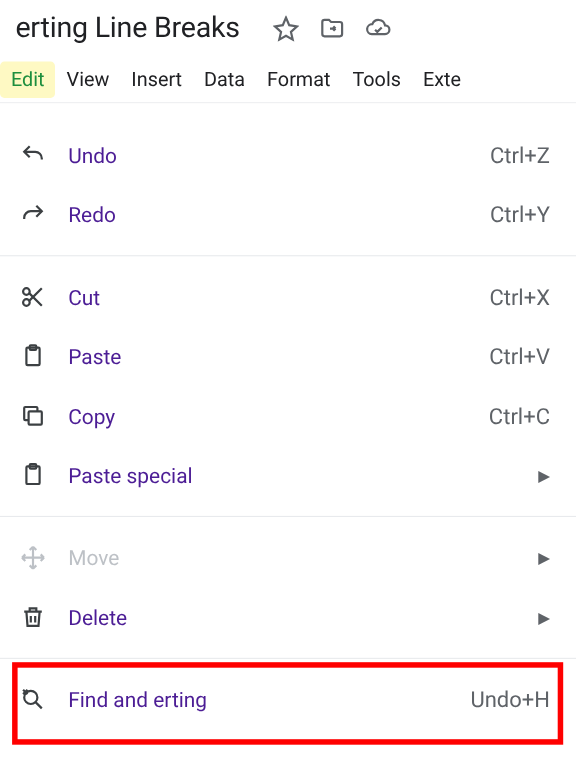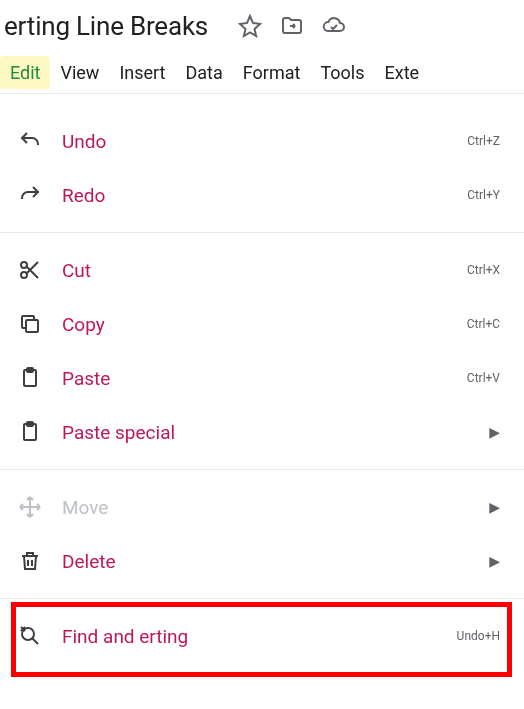--- a/index.html
+++ b/index.html
@@ -1,28 +1,28 @@
 <!DOCTYPE html>
 <html><head>
   <meta charset="utf-8">
   <style>
     * { margin: 0; padding: 0; box-sizing: border-box; }
     body { font-family: "Google Sans", Roboto, Arial, sans-serif; background: #fff; width: 524px; height: 709px; overflow: hidden; }
-    .header { display: flex; align-items: center; height: 52px; padding-left: 4px; }
+    .header { display: flex; align-items: center; height: 52px; padding-left: 14px; }
     .doc-title { font-size: 26px; color: #202124; letter-spacing: -0.2px; }
     .header-icons { display: flex; align-items: center; gap: 18px; margin-left: 30px; }
     .header-icon { width: 24px; height: 24px; color: #5f6368; display: flex; align-items: center; justify-content: center; }
     .menubar { display: flex; align-items: center; height: 42px; border-bottom: 1px solid #e8eaed; }
     .menu-item { padding: 6px 10px; font-size: 18px; color: #202124; cursor: pointer; border-radius: 4px; }
     .menu-item.active { background: #fef9c3; color: #1e8e3e; }
     .dropdown { background: #fff; width: 100%; padding-top: 20px; }
     .menu-row { display: flex; align-items: center; height: 54px; padding: 0 24px 0 18px; cursor: pointer; }
     .menu-row .icon { width: 24px; height: 24px; margin-right: 20px; color: #3c4043; flex-shrink:0; display:flex; align-items:center; justify-content:center; }
-    .menu-row .label { font-size: 19px; color: #be185d; flex: 1; }
-    .menu-row .shortcut { font-size: 12px; color: #5f6368; }
+    .menu-row .label { font-size: 19px; color: #4c1d95; flex: 1; }
+    .menu-row .shortcut { font-size: 20px; color: #5f6368; }
     .menu-row .chevron { color: #5f6368; font-size: 14px; }
     .menu-row.disabled .icon, .menu-row.disabled .label { color: #bdc1c6; }
     .menu-sep { height: 1px; background: #e8eaed; margin: 10px 0; }
     .highlight-box { position: absolute; border: 5px solid #ff0000; pointer-events: none; }
     svg { width: 100%; height: 100%; }
   </style>
 </head>
 <body>
 
 <div class="header">
@@ -87,36 +87,36 @@
           <circle cx="6" cy="17" r="3"></circle>
           <path d="M8.5 8.5L20 20M8.5 15.5L20 4"></path>
         </svg>
       </span>
       <span class="label">Cut</span>
       <span class="shortcut">Ctrl+X</span>
     </div>
     <div class="menu-row">
       <span class="icon">
         <svg viewBox="0 0 24 24" fill="none" stroke="currentColor" stroke-width="2">
+          <rect x="6" y="4" width="12" height="16" rx="1"></rect>
+          <rect x="9" y="2" width="6" height="4" rx="1"></rect>
+        </svg>
+      </span>
+      <span class="label">Paste</span>
+      <span class="shortcut">Ctrl+V</span>
+    </div>
+    <div class="menu-row">
+      <span class="icon">
+        <svg viewBox="0 0 24 24" fill="none" stroke="currentColor" stroke-width="2">
           <rect x="8" y="8" width="12" height="12" rx="1"></rect>
           <path d="M16 8V5a1 1 0 00-1-1H5a1 1 0 00-1 1v10a1 1 0 001 1h3"></path>
         </svg>
       </span>
       <span class="label">Copy</span>
       <span class="shortcut">Ctrl+C</span>
-    </div>
-    <div class="menu-row">
-      <span class="icon">
-        <svg viewBox="0 0 24 24" fill="none" stroke="currentColor" stroke-width="2">
-          <rect x="6" y="4" width="12" height="16" rx="1"></rect>
-          <rect x="9" y="2" width="6" height="4" rx="1"></rect>
-        </svg>
-      </span>
-      <span class="label">Paste</span>
-      <span class="shortcut">Ctrl+V</span>
     </div>
     <div class="menu-row">
       <span class="icon">
         <svg viewBox="0 0 24 24" fill="none" stroke="currentColor" stroke-width="2">
           <rect x="6" y="4" width="12" height="16" rx="1"></rect>
           <rect x="9" y="2" width="6" height="4" rx="1"></rect>
         </svg>
       </span>
       <span class="label">Paste special</span>
       <span class="chevron">▶</span>

